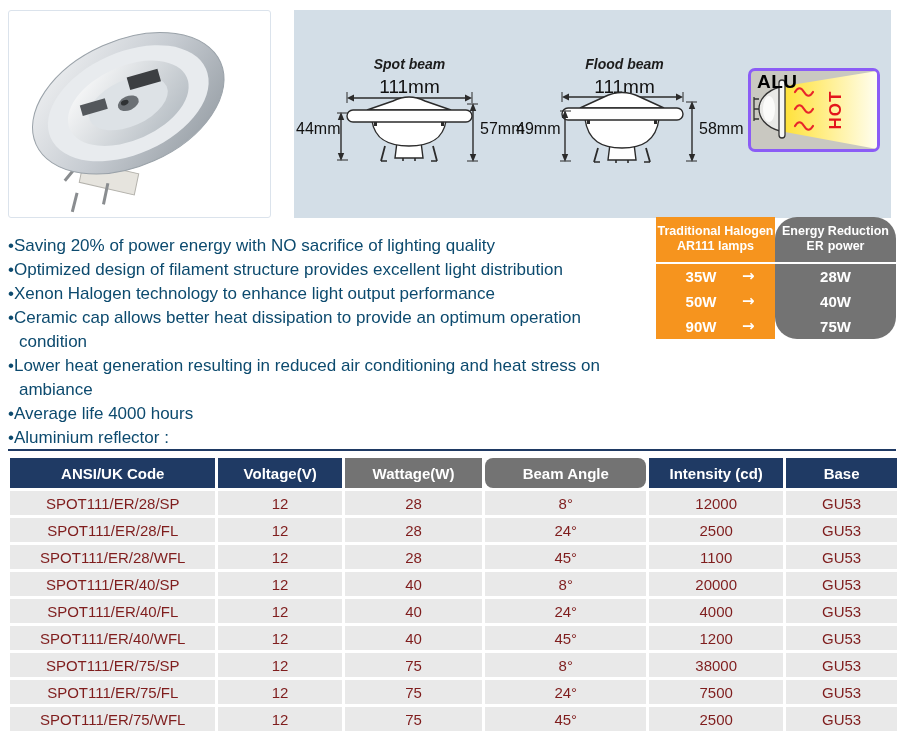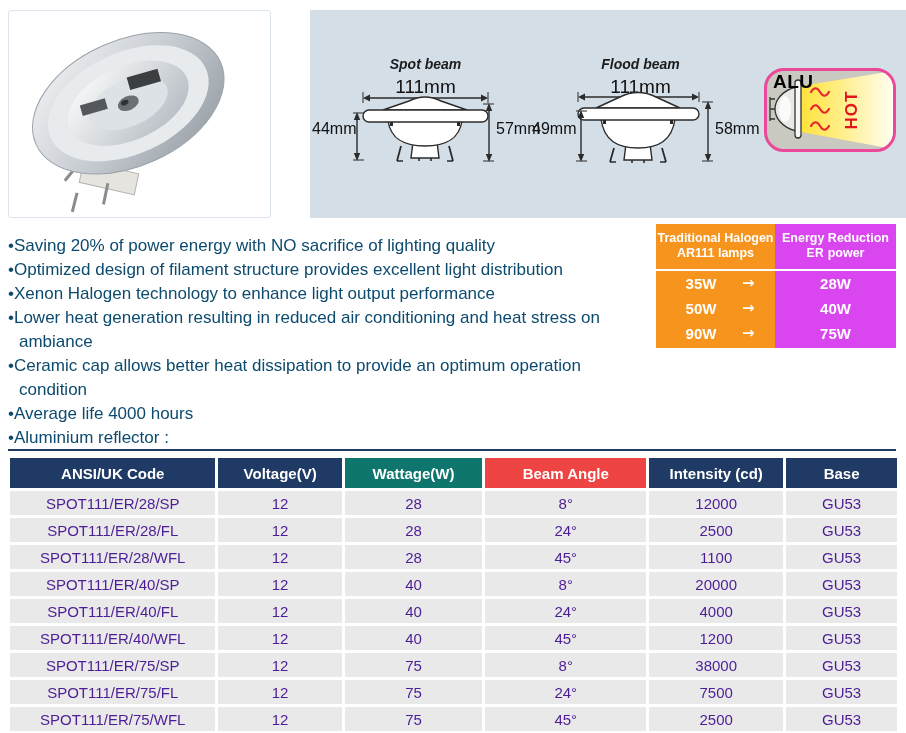--- a/index.html
+++ b/index.html
@@ -8,47 +8,47 @@
     position:relative; width:906px; height:733px; background:#ffffff;
     font-family:"Liberation Sans", sans-serif; color:#000; overflow:hidden;
   }
   
   .photo-box {
     position:absolute; left:8px; top:10px; width:263px; height:208px;
     background:#ffffff; border:1px solid #dbe3ec; border-radius:3px;
   }
   .photo-box svg { width:100%; height:100%; display:block; }
   .panel {
-    position:absolute; left:310px; top:10px; width:597px; height:208px;
+    position:absolute; left:294px; top:10px; width:597px; height:208px;
     background:#d3dee7;
   }
   .dg-label { position:absolute; text-align:center; }
   .dg-title { font-size:14px; font-weight:bold; font-style:italic; color:#1c1c1c; }
   .dg-width { font-size:19px; color:#111; }
   .dim { position:absolute; font-size:16px; color:#111; white-space:nowrap; }
   .dg { position:absolute; }
   
   .badge {
     position:absolute; left:454px; top:58px; width:132px; height:84px;
-    background:#c9c8c1; border:3px solid #ec4899; border-radius:20px; overflow:hidden;
+    background:#c9c8c1; border:3px solid #8b5cf6; border-radius:7px; overflow:hidden;
   }
   .badge svg { position:absolute; left:0; top:0; width:126px; height:78px; }
   .badge .alu {
     position:absolute; left:6px; top:0px; font-size:19px; font-weight:bold; color:#000; letter-spacing:.5px;
   }
   .badge .hot {
     position:absolute; left:66px; top:50%; transform:translateY(-50%) rotate(-90deg);
     font-size:17px; font-weight:bold; color:#e3151c; letter-spacing:1px;
   }
   
   .features { position:absolute; left:8px; top:234px; width:645px; font-size:17px; line-height:24px; color:#0c4a6e; }
   .feature-item { padding-left:11px; text-indent:-11px; }
   .feature-item::before { content:"\2022"; }
   
-  .cmp { position:absolute; left:656px; top:224px; width:240px; height:124px; display:flex; }
+  .cmp { position:absolute; left:656px; top:238px; width:240px; height:101px; display:flex;align-items:flex-end; }
   .cmp-col { color:#fff; }
   .cmp-left { width:119px; }
   .cmp-right { width:121px; }
   .cmp-head {
     height:47px; padding-top:7px; text-align:center; font-weight:bold;
     font-size:12.5px; line-height:15px; border-bottom:2px solid #fff;
   }
   .er-big { font-size:12px; font-weight:bold; letter-spacing:.5px; }
   .cmp-row { height:25px; line-height:25px; font-weight:bold; font-size:15px; }
   .cmp-row.left { display:flex; }
@@ -58,21 +58,21 @@
   
   .spec-rule { position:absolute; left:8px; top:449px; width:888px; height:2px; }
   table.spec {
     position:absolute; left:7px; top:455px; width:893px;
     border-collapse:separate; border-spacing:3px; table-layout:fixed;
   }
   table.spec th {
     color:#fff; font-weight:bold; font-size:15px; height:30px; text-align:center; vertical-align:middle;
   }
   table.spec td {
-    background:#e9e9e9; font-size:15px; height:24px; text-align:center; vertical-align:middle; color:#4c1d95;
+    background:#e9e9e9; font-size:15px; height:24px; text-align:center; vertical-align:middle; color:#7f1d1d;
   }
 </style>
 </head>
 <body>
 
 <div class="page">
 
   <div class="photo-box">
     <svg viewBox="0 0 260 206">
       <defs>
@@ -182,22 +182,22 @@
       </svg>
       <span class="alu">ALU</span>
       <span class="hot">HOT</span>
     </div>
   </div>
 
   <div class="features">
       <div class="feature-item">Saving 20% of power energy with NO sacrifice of lighting quality</div>
       <div class="feature-item">Optimized design of filament structure provides excellent light distribution</div>
       <div class="feature-item">Xenon Halogen technology to enhance light output performance</div>
+      <div class="feature-item">Ceramic cap allows better heat dissipation to provide an optimum operation condition</div>
       <div class="feature-item">Lower heat generation resulting in reduced air conditioning and heat stress on ambiance</div>
-      <div class="feature-item">Ceramic cap allows better heat dissipation to provide an optimum operation condition</div>
       <div class="feature-item">Average life 4000 hours</div>
       <div class="feature-item">Aluminium reflector :</div>
     </div>
 
   <div class="cmp">
     <div class="cmp-col cmp-left" style="background: rgb(246, 148, 30);">
       <div class="cmp-head">
         <div>Traditional Halogen</div>
         <div>AR111 lamps</div>
       </div>
@@ -209,21 +209,21 @@
           <div class="cmp-row left">
             <span class="val">50W</span>
             <span class="arrow">→</span>
           </div>
           <div class="cmp-row left">
             <span class="val">90W</span>
             <span class="arrow">→</span>
           </div>
         </div>
     </div>
-    <div class="cmp-col cmp-right" style="background: #d946ef;">
+    <div class="cmp-col cmp-right" style="background: #737373; border-radius: 22px;">
       <div class="cmp-head">
         <div>Energy Reduction</div>
         <div><span class="er-big">ER</span><span> power</span></div>
       </div>
       <div>
           <div class="cmp-row right">28W</div>
           <div class="cmp-row right">40W</div>
           <div class="cmp-row right">75W</div>
         </div>
     </div>
@@ -236,22 +236,22 @@
         <col style="width:13.8%">
         <col style="width:15.4%">
       <col style="width:18%">
         <col style="width:15%">
         <col style="width:12.4%">
     </colgroup>
     <thead>
       <tr>
           <th style="background: rgb(31, 58, 100);">ANSI/UK Code</th>
           <th style="background: rgb(31, 58, 100);">Voltage(V)</th>
-          <th style="background: #0f766e;">Wattage(W)</th>
-          <th style="background: #ef4444;">Beam Angle</th>
+          <th style="background: #737373;">Wattage(W)</th>
+          <th style="background: #737373; border-radius: 8px;">Beam Angle</th>
           <th style="background: rgb(31, 58, 100);">Intensity (cd)</th>
           <th style="background: rgb(31, 58, 100);">Base</th>
         </tr>
     </thead>
     <tbody>
         <tr>
           <td>SPOT111/ER/28/SP</td>
           <td>12</td>
           <td>28</td>
           <td>8°</td>

